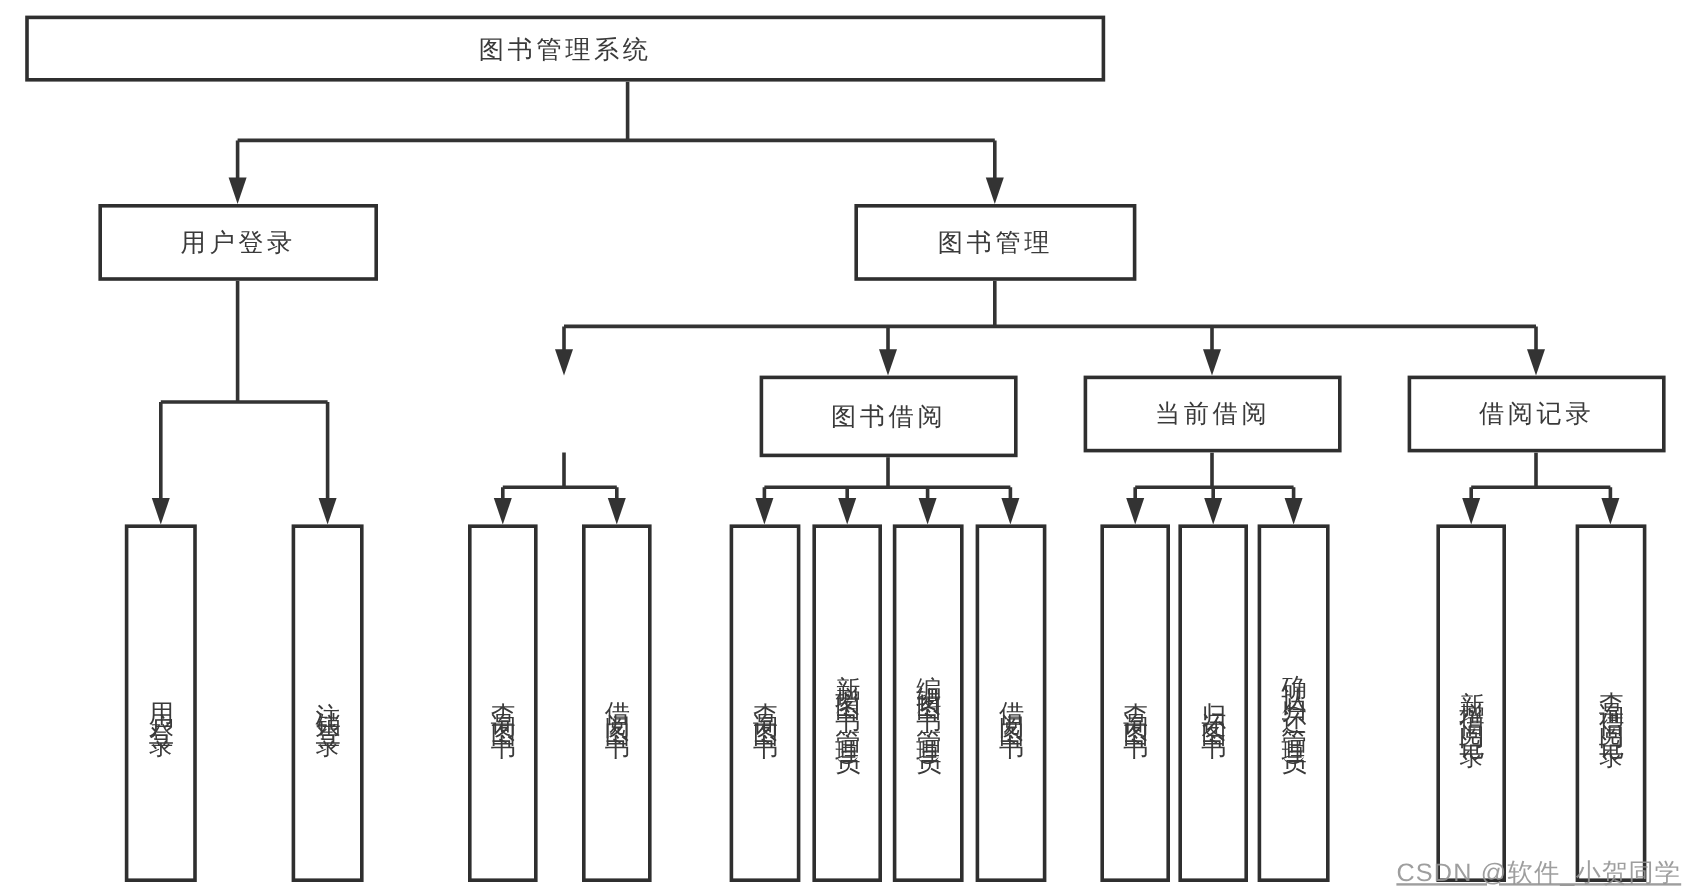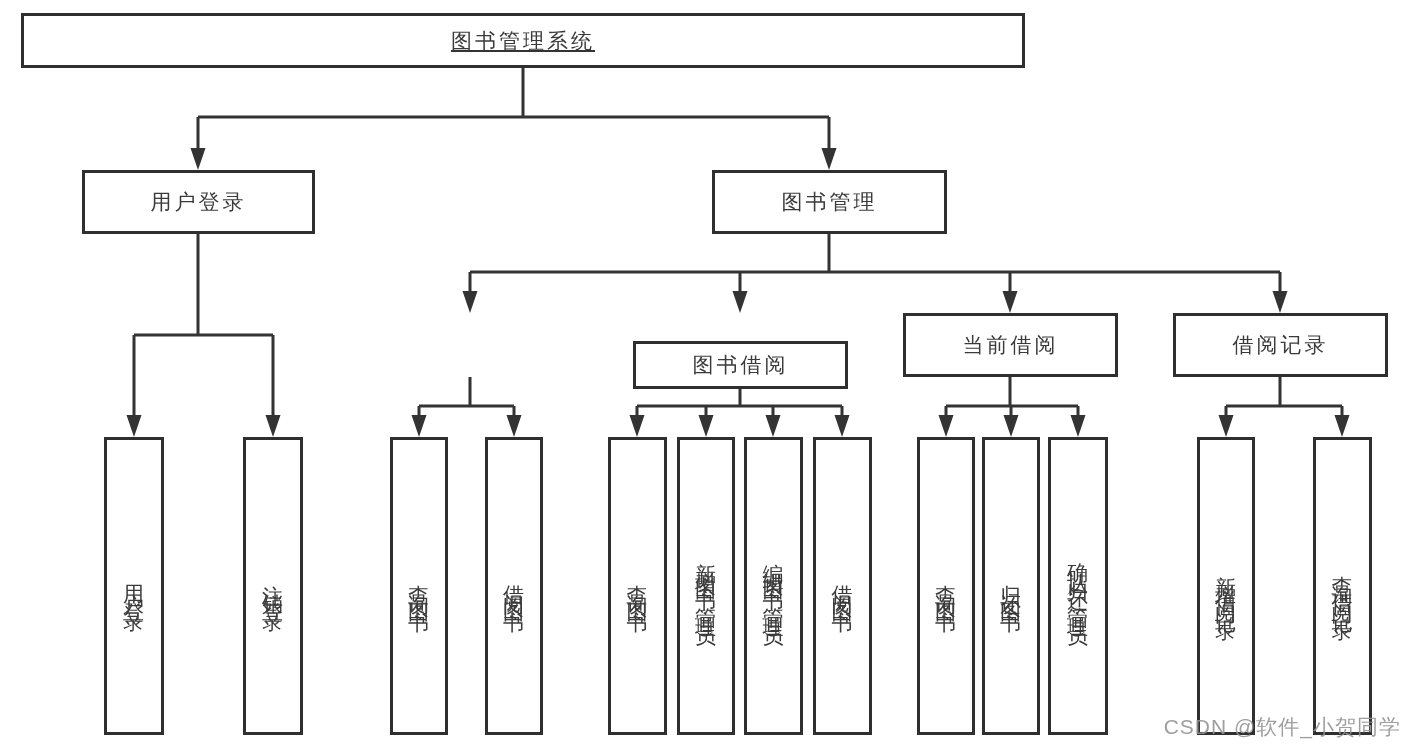--- a/index.html
+++ b/index.html
@@ -43,20 +43,21 @@
   }
   .watermark {
     position: absolute;
     right: 4px;
     bottom: 6px;
     font-size: 21px;
     letter-spacing: 1px;
     color: rgba(148, 148, 148, 0.9);
     white-space: nowrap;
     z-index: 10;
+    text-decoration: underline;
   }
 </style>
 </head>
 <body>
 
 <div class="canvas">
 
   <svg class="connector-layer" viewBox="0 0 1405 747" xmlns="http://www.w3.org/2000/svg">
     <g fill="none" stroke="#333333" stroke-width="3">
       <path d="M523 68 L523 117 M198 117 L829 117 M198 117 L198 152 M829 117 L829 152"></path>
@@ -83,32 +84,32 @@
       <polygon points="765.5,415 780.5,415 773,437"></polygon>
       <polygon points="834.5,415 849.5,415 842,437"></polygon>
       <polygon points="938.5,415 953.5,415 946,437"></polygon>
       <polygon points="1003.5,415 1018.5,415 1011,437"></polygon>
       <polygon points="1070.5,415 1085.5,415 1078,437"></polygon>
       <polygon points="1218.5,415 1233.5,415 1226,437"></polygon>
       <polygon points="1334.5,415 1349.5,415 1342,437"></polygon>
     </g>
   </svg>
 
-  <div class="node h" style="left:21px; top:13px; width:1004px; height:55px;text-decoration:underline;">
+  <div class="node h" style="left:21px; top:13px; width:900px; height:55px;">
     <span>图书管理系统</span>
   </div>
 
   <div class="node h" style="left:82px; top:170px; width:233px; height:64px;">
     <span>用户登录</span>
   </div>
   <div class="node h" style="left:712px; top:170px; width:235px; height:64px;align-items:center;">
     <span>图书管理</span>
   </div>
 
-  <div class="node h" style="left:633px; top:313px; width:215px; height:48px;margin-top:28px;">
+  <div class="node h" style="left:633px; top:313px; width:215px; height:68px;">
     <span>图书借阅</span>
   </div>
   <div class="node h" style="left:903px; top:313px; width:215px; height:64px;text-align:right;">
     <span>当前借阅</span>
   </div>
   <div class="node h" style="left:1173px; top:313px; width:215px; height:64px;font-family:Liberation Mono, monospace;">
     <span>借阅记录</span>
   </div>
 
   <div class="node v" style="left:104px; top:437px; width:60px; height:298px;">

